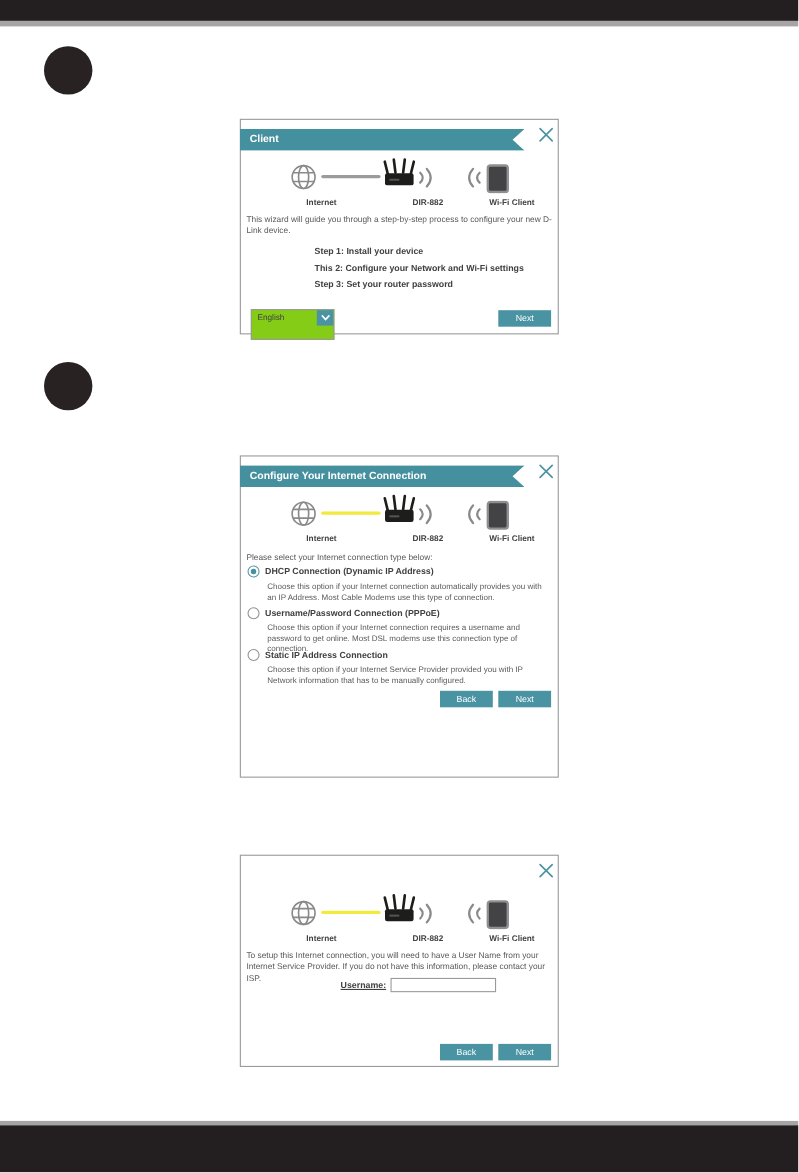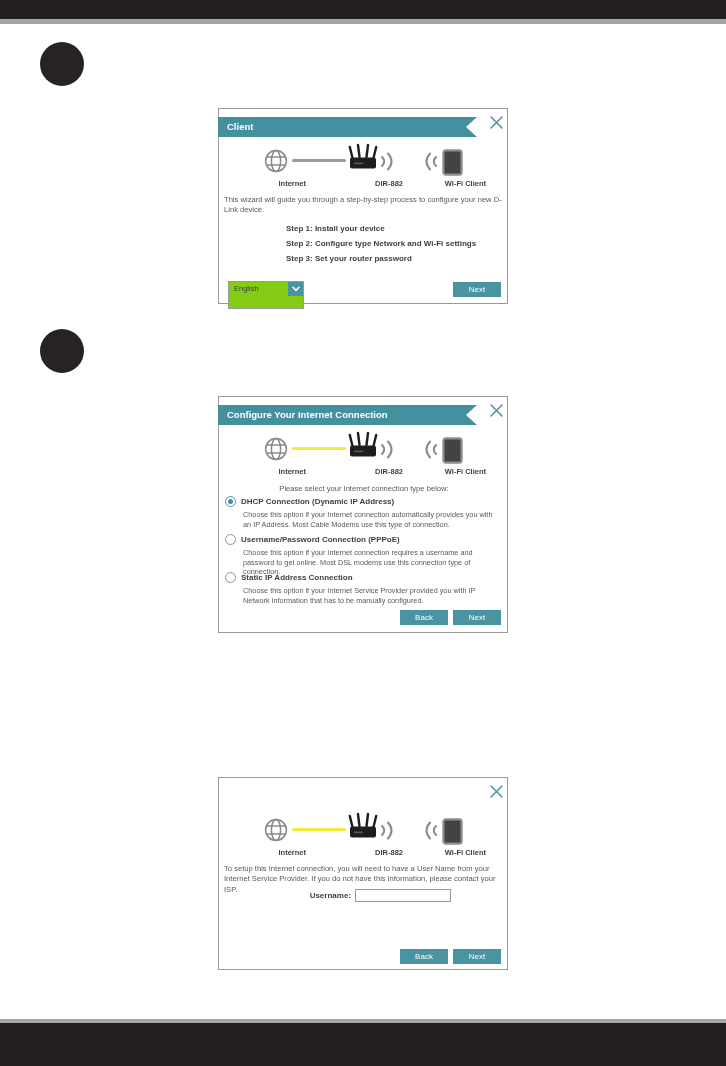--- a/index.html
+++ b/index.html
@@ -9,21 +9,21 @@
   .topbar{position:absolute;left:0;top:0;width:726px;height:19px;background:#231f20;}
   .topbar-rule{position:absolute;left:0;top:19px;width:726px;height:5px;background:#a6a4a5;}
   .bottombar-rule{position:absolute;left:0;top:1019px;width:726px;height:4px;background:#a6a4a5;}
   .bottombar{position:absolute;left:0;top:1023px;width:726px;height:43px;background:#231f20;}
   
   .step-dot{position:absolute;left:40px;width:44px;height:44px;border-radius:50%;background:#282223;}
   .step-dot.n1{top:42px;} .step-dot.n2{top:329px;}
   
   .dialog{position:absolute;left:218px;width:290px;background:#fff;border:1px solid #999a9c;
           box-sizing:border-box;}
-  .d1{top:108px;height:196px;} .d2{top:396px;height:237px;} .d3{top:777px;height:193px;}
+  .d1{top:108px;height:196px;} .d2{top:414px;height:293px;} .d3{top:777px;height:193px;}
   .ribbon{position:absolute;left:-1px;top:8px;width:259px;height:20px;background:#45909e;
           clip-path:polygon(0 0,100% 0,calc(100% - 11px) 50%,100% 100%,0 100%);
           color:#fff;font-size:9.5px;font-weight:bold;line-height:20px;padding-left:9px;
           box-sizing:border-box;white-space:nowrap;}
   .close{position:absolute;right:3px;top:6px;width:15px;height:15px;cursor:pointer;}
   
   .diagram{position:absolute;left:0;top:34px;width:288px;height:46px;}
   .diagram .globe{position:absolute;left:45px;top:6px;}
   .diagram .link{position:absolute;left:73px;top:16px;width:54px;height:3px;border-radius:2px;}
   .link.gray{background:#9b9b9b;} .link.yellow{background:#f2ea3d;}
@@ -50,21 +50,21 @@
   .option-label{position:absolute;left:22px;font-size:8px;font-weight:bold;color:#414042;}
   .option-desc{position:absolute;left:24px;width:254px;font-size:7.3px;line-height:1.32;color:#58595b;}
   .radio{position:absolute;left:6px;width:11px;height:11px;border-radius:50%;border:1.4px solid #8f9396;
          background:#fff;box-sizing:border-box;cursor:pointer;}
   .radio.selected{border-color:#5e98a6;}
   .radio.selected::after{content:"";position:absolute;left:1.6px;top:1.6px;width:5px;height:5px;
          border-radius:50%;background:#45909e;}
   
   .field-row{position:absolute;left:0;width:288px;height:14px;}
   .field-label{position:absolute;left:60px;width:72px;text-align:right;font-size:8px;font-weight:bold;
-               color:#414042;line-height:13px;}
+               color:#414042;line-height:13px;text-decoration:underline;}
   .field-input{position:absolute;left:136px;top:0;width:96px;height:13px;border:1px solid #98999b;
                box-sizing:border-box;font-family:inherit;font-size:8px;padding:0 2px;}
 </style>
 </head>
 <body>
 
 <div class="page">
 
   <div class="topbar"></div>
   <div class="topbar-rule"></div>
@@ -116,21 +116,21 @@
         </svg></span>
       <span class="diag-label lab-internet">Internet</span>
       <span class="diag-label lab-router">DIR-882</span>
       <span class="diag-label lab-client">Wi-Fi Client</span>
     </div>
 
     <div class="body-text" style="top:86px;">This wizard will guide you through a step-by-step process to configure your new D-Link device.</div>
 
     <div class="steps">
       <div class="step-line">Step 1: Install your device</div>
-      <div class="step-line">Step 2: Configure type Network and Wi-Fi settings</div>
+      <div class="step-line">This 2: Configure your Network and Wi-Fi settings</div>
       <div class="step-line">Step 3: Set your router password</div>
     </div>
 
     <div class="lang-select">
       <span class="lang-value">English</span>
       <span class="lang-arrow">
         <svg width="8" height="6" viewBox="0 0 8 6" fill="none" stroke="#fff" stroke-width="1.5" stroke-linecap="round">
             <path d="M1 1.2 L4 4.5 L7 1.2"></path>
           </svg>
       </span>
@@ -178,21 +178,21 @@
         </svg></span>
       <span class="tablet">
         <svg width="21" height="27" viewBox="0 0 21 27">
           <rect x="1.4" y="1.4" width="18.2" height="24.2" rx="2.4" fill="#434345" stroke="#8f8f8f" stroke-width="2.2"></rect>
         </svg></span>
       <span class="diag-label lab-internet">Internet</span>
       <span class="diag-label lab-router">DIR-882</span>
       <span class="diag-label lab-client">Wi-Fi Client</span>
     </div>
 
-    <div class="body-text" style="top:87px;text-align:center;">Please select your Internet connection type below:</div>
+    <div class="body-text" style="top:87px;">Please select your Internet connection type below:</div>
 
     <span class="radio selected" style="top:99px;"></span>
     <span class="option-label" style="top:100px;">DHCP Connection (Dynamic IP Address)</span>
     <div class="option-desc" style="top:113px;">Choose this option if your Internet connection automatically provides you with an IP Address. Most Cable Modems use this type of connection.</div>
 
     <span class="radio" style="top:137px;"></span>
     <span class="option-label" style="top:138px;">Username/Password Connection (PPPoE)</span>
     <div class="option-desc" style="top:151px;">Choose this option if your Internet connection requires a username and password to get online. Most DSL modems use this connection type of connection.</div>
 
     <span class="radio" style="top:175px;"></span>

